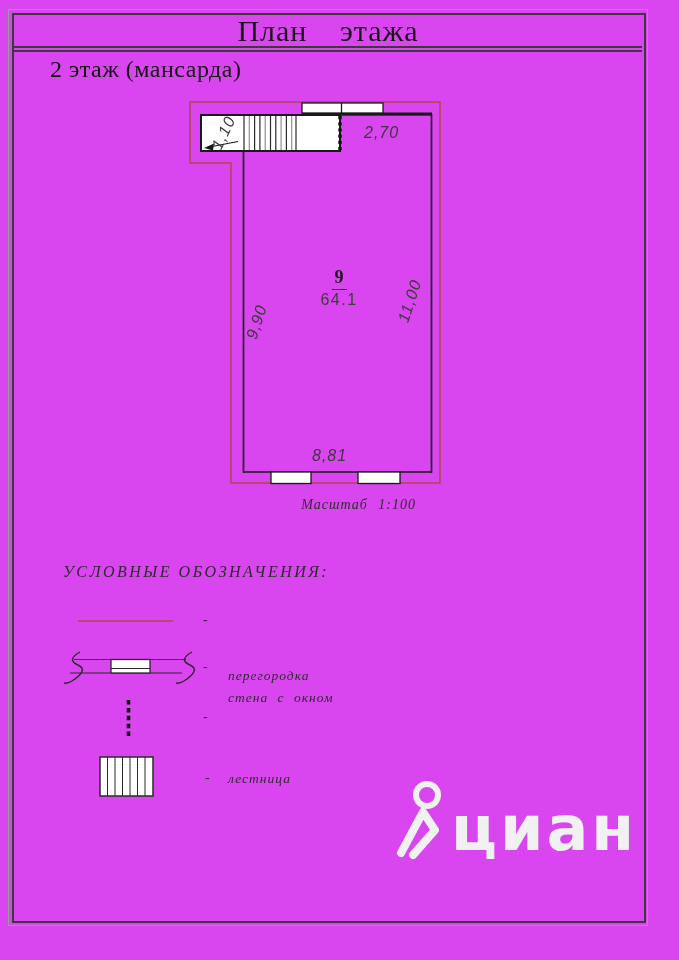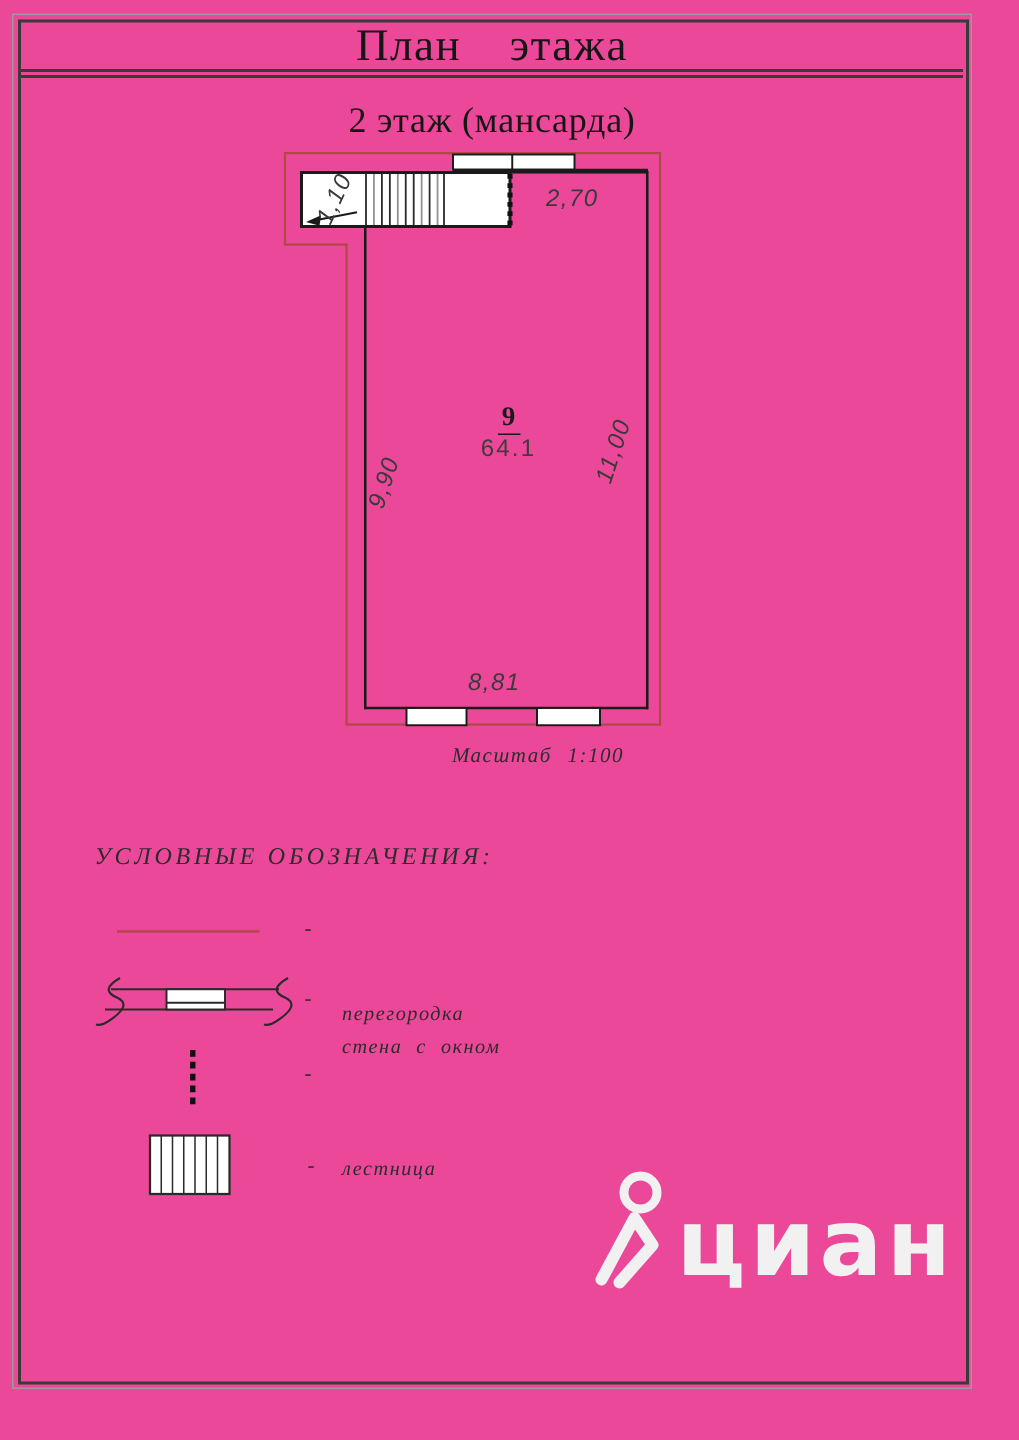--- a/index.html
+++ b/index.html
@@ -1,32 +1,32 @@
 <!DOCTYPE html>
 <html><head>
 <meta charset="utf-8">
 <style>
   html,body { margin:0; padding:0; background:#ffffff; }
   .page {
-    position:relative; width:679px; height:960px; background:#ec4899; overflow:hidden;
+    position:relative; width:679px; height:960px; background:#d946ef; overflow:hidden;
     font-family:"Liberation Serif", serif; color:#1f1f1f;
   }
   .abs { position:absolute; }
   
   .frame-outer { left:8px; top:9px; width:638px; height:915px; border:1px solid #9b9b9b; }
   .frame-inner { left:12px; top:13px; width:630px; height:906px; border:2px solid #3a3a3a; }
   .title-band  { left:14px; top:15px; width:628px; height:31px; border-bottom:2px solid #3a3a3a; }
   .title-band2 { left:14px; top:50px; width:628px; height:1.5px; background:#3a3a3a; }
   .page-title {
     left:14px; top:13px; width:628px; height:34px; line-height:36px; text-align:center;
     font-size:30px; word-spacing:24px; letter-spacing:1px; color:#151515;
   }
   .page-subtitle {
-    left:14px; top:68px; width:628px; text-align:center;
-    font-size:24px; letter-spacing:0.5px; color:#151515;
+    left:14px; top:56px; width:628px; text-align:left;
+    font-size:24px; letter-spacing:0.5px; color:#151515;padding-left:36px;
   }
   svg.linework { left:0; top:0; width:679px; height:960px; pointer-events:none; }
   
   .dim {
     font-family:"Liberation Sans", sans-serif; font-style:italic;
     font-size:16px; color:#3a3a3a; white-space:nowrap; letter-spacing:1px;
   }
   .rot { transform-origin:center center; }
   .room-label { left:319px; top:267px; width:40px; text-align:center; }
   .room-number {

